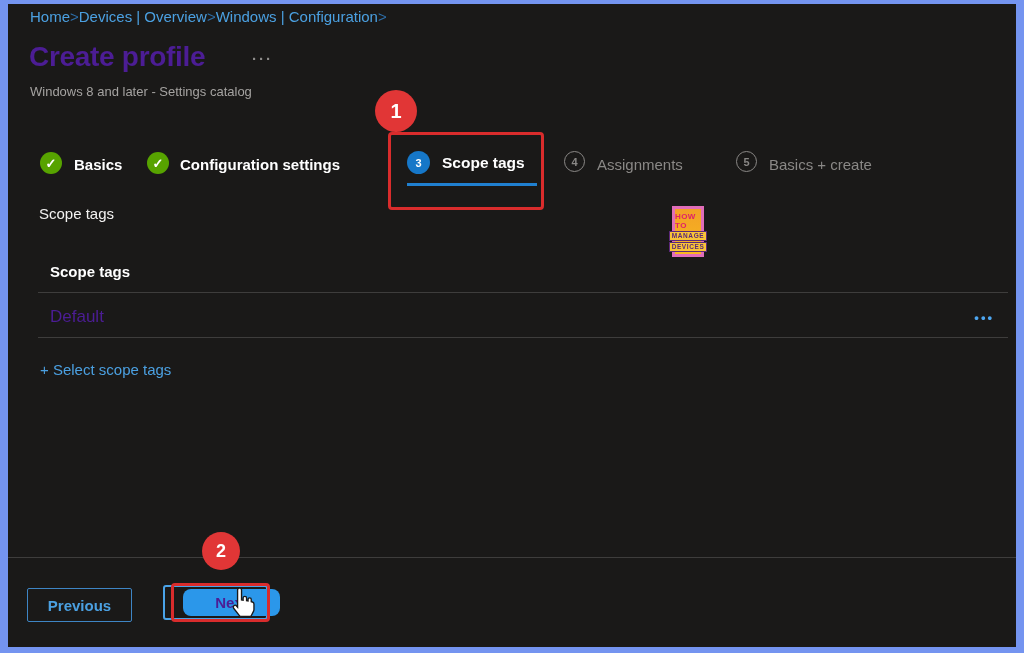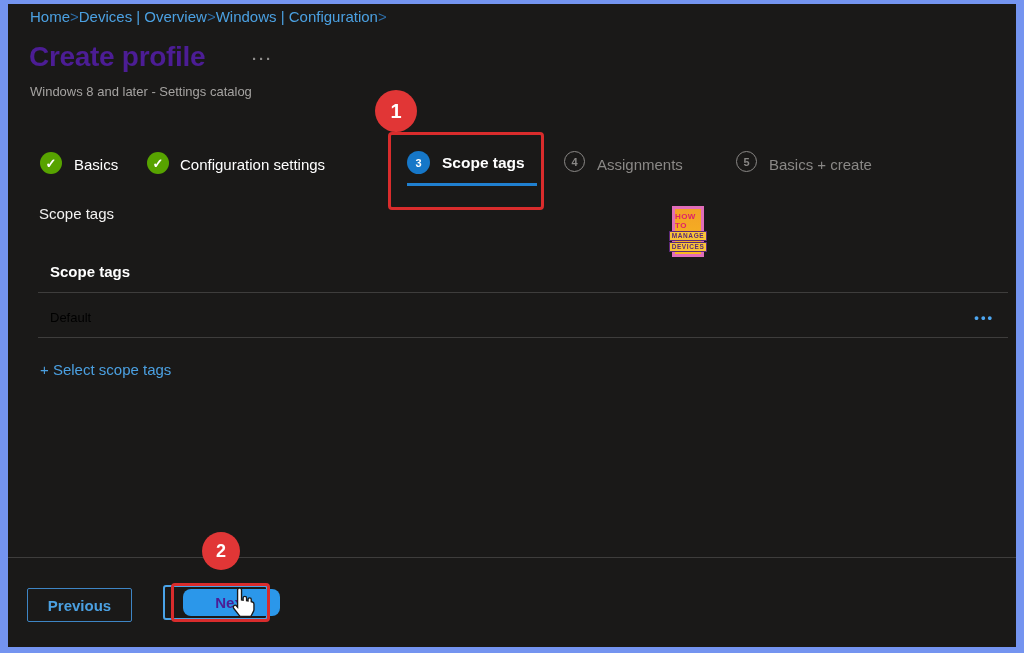--- a/index.html
+++ b/index.html
@@ -25,21 +25,21 @@
   #page-title { left:29px; top:41px; font-size:28px; font-weight:700; color:#4c1d95; letter-spacing:-0.3px; }
   #title-menu { left:252px; top:50px; color:#8f8d8b; font-size:15px; font-weight:700; letter-spacing:2px; cursor:pointer; }
   #page-subtitle { left:30px; top:84px; font-size:13px; color:#a5a3a1; }
 
   
   .step-check {
     width:22px; height:22px; border-radius:50%; background:#57a300;
     color:#fff; font-size:13px; font-weight:700;
     display:flex; align-items:center; justify-content:center;
   }
-  .step-label { font-size:15px; font-weight:400; color:#ffffff; white-space:nowrap; cursor:pointer; }
+  .step-label { font-size:15px; font-weight:700; color:#ffffff; white-space:nowrap; cursor:pointer; }
   .step-label.muted { color:#8a8886; font-weight:400; }
   .step-num-active {
     width:23px; height:23px; border-radius:50%; background:#1677c8;
     color:#fff; font-size:11px; font-weight:700;
     display:flex; align-items:center; justify-content:center;
   }
   .step-num {
     width:21px; height:21px; border-radius:50%; border:1px solid #8a8886;
     color:#8a8886; font-size:11px; font-weight:700;
     display:flex; align-items:center; justify-content:center;
@@ -70,21 +70,21 @@
   
   #field-label { left:39px; top:205px; font-size:15px; color:#f3f2f1; }
   #table-header { left:50px; top:263px; font-size:15px; font-weight:700; color:#ffffff; }
   .hline { height:1px; background:#3e3d3c; }
   #hline-1 { left:38px; top:292px; width:970px; }
   #hline-2 { left:38px; top:337px; width:970px; }
   #scope-row {
     left:38px; top:298px; width:970px; height:38px;
     display:flex; align-items:center; justify-content:space-between; padding:0 14px 0 12px;
   }
-  #scope-row-value { font-size:13px; color:#000000; }
+  #scope-row-value { font-size:17px; color:#4c1d95; }
   #scope-row-menu { color:#4da6f0; font-size:13px; font-weight:700; letter-spacing:2px; cursor:pointer; }
   #select-link { left:40px; top:361px; font-size:15px; color:#4ba0e1; cursor:pointer; }
 
   
   #watermark {
     left:672px; top:206px; width:32px; height:51px;
     border:3px solid #e06db8; background:linear-gradient(180deg,#f2a026,#f7b91f);
     display:flex; flex-direction:column; align-items:center; justify-content:center; gap:1px;
   }
   #watermark .howto { color:#e0206a; font-size:8px; font-weight:800; letter-spacing:0.4px; line-height:9px; }

